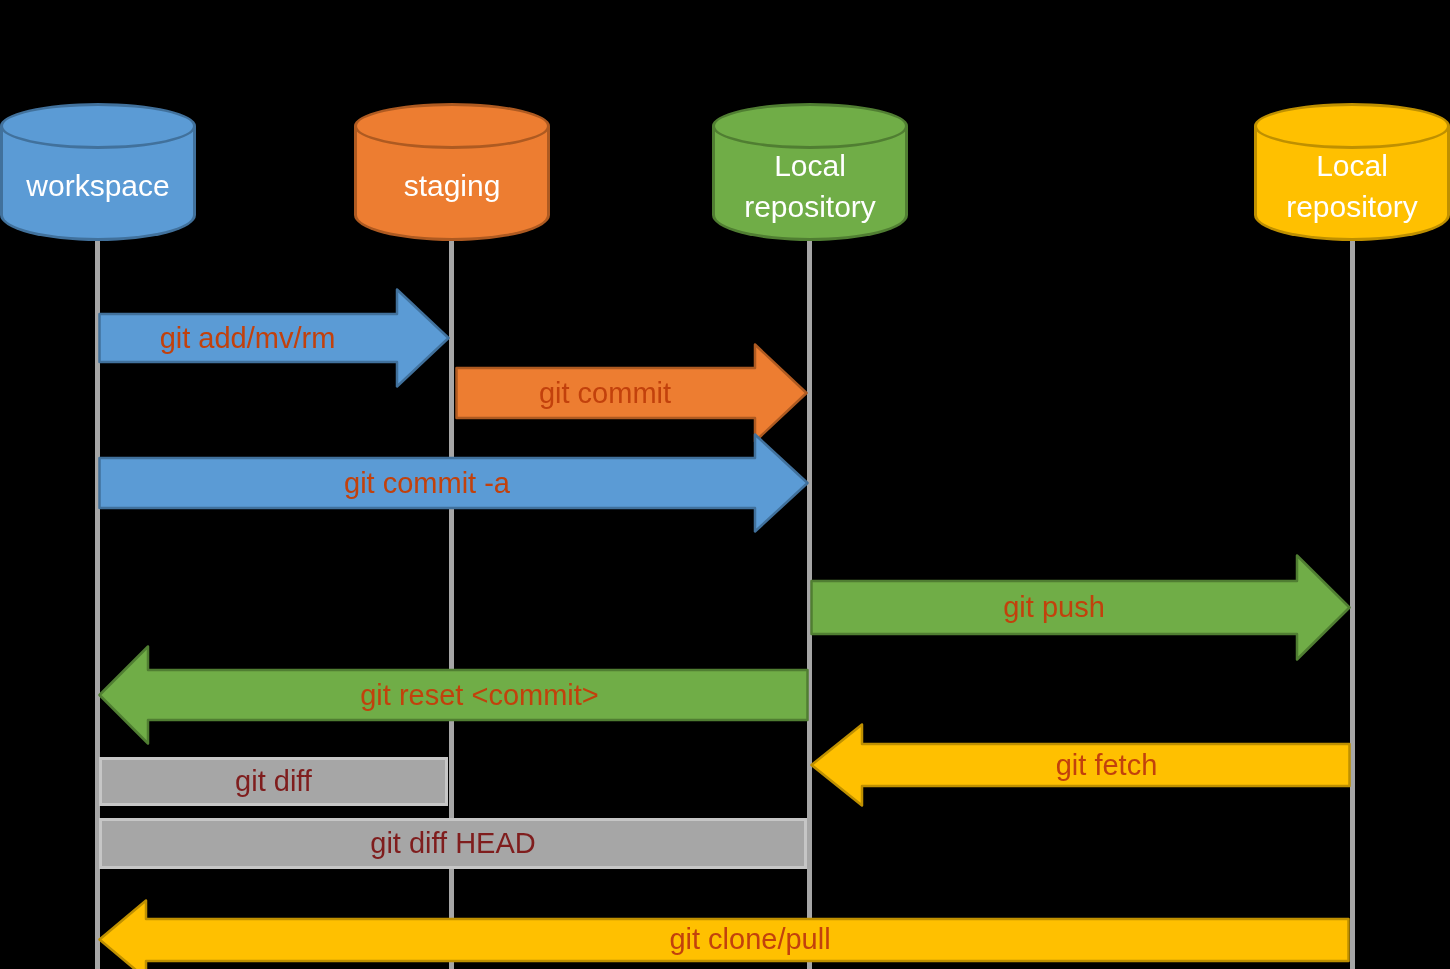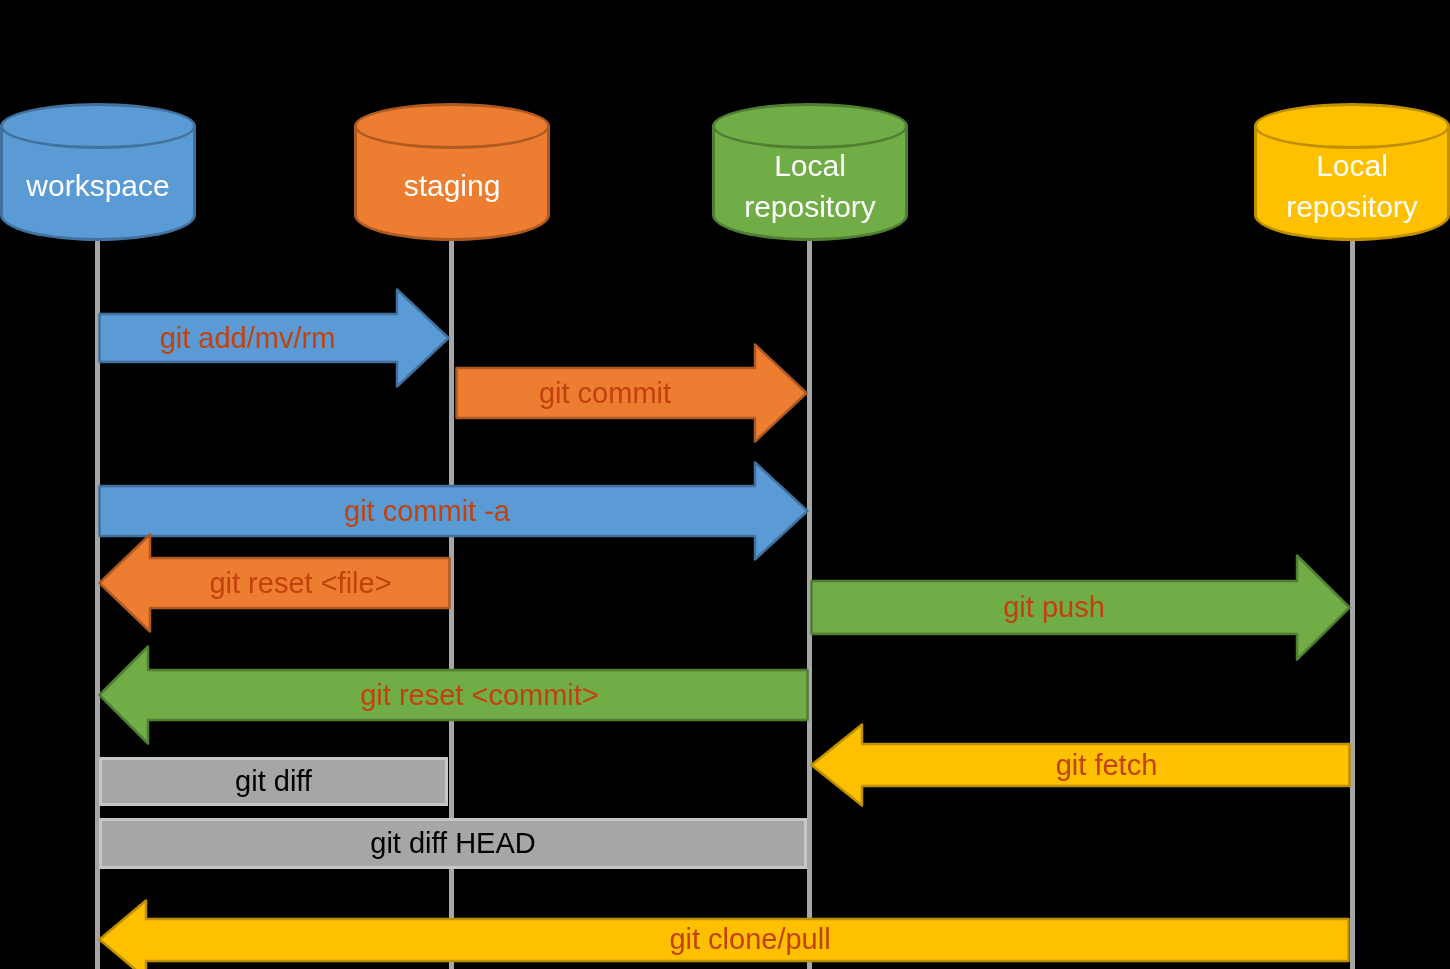--- a/index.html
+++ b/index.html
@@ -46,32 +46,32 @@
   .arrow svg { position:absolute; left:0; top:0; display:block; }
   .arrow-label {
     position:absolute; inset:0; display:flex; align-items:center; justify-content:center;
     color:#c2410c; font-size:29px; white-space:nowrap;
   }
   .arrow-label.pad-r { padding-right:53px; }
   .arrow-label.pad-l { padding-left:52px; }
 
   .a1 { left:98px;  top:265px; width:352px;  height:100px; }
   .a2 { left:455px; top:320px; width:353px;  height:100px; }
-  .a3 { left:98px;  top:438px; width:711px;  height:100px; }
+  .a3 { left:98px;  top:410px; width:711px;  height:100px; }
   .a4 { left:98px;  top:510px; width:353px;  height:100px; }
   .a5 { left:810px; top:531px; width:541px;  height:107px; }
   .a6 { left:98px;  top:622px; width:711px;  height:100px; }
   .a7 { left:810px; top:700px; width:541px;  height:84px;  }
   .a8 { left:98px;  top:876px; width:1252px; height:81px;  }
 
   
   .bar {
     position:absolute; z-index:3; background:#A6A6A6; border:3px solid #C6C6C6;
     box-sizing:border-box; display:flex; align-items:center; justify-content:center;
-    color:#000000; font-size:29px; white-space:nowrap;
+    color:#7f1d1d; font-size:29px; white-space:nowrap;
   }
   .b1 { left:99px; top:734px; width:349px; height:49px; }
   .b2 { left:99px; top:795px; width:708px; height:51px; }
 </style>
 </head>
 <body>
 
 <div class="canvas">
 
   <div class="lifeline ll-workspace"></div>
@@ -114,26 +114,20 @@
     <div class="arrow-label pad-r">git commit</div>
   </div>
 
   <div class="arrow a3">
     <svg width="711" height="100" viewBox="0 0 711 100">
       <polygon points="1.5,25 657,25 657,1.5 709.5,50 657,98.5 657,75 1.5,75" fill="#5B9BD5" stroke="#41719C" stroke-width="2.5" stroke-linejoin="round"></polygon>
     </svg>
     <div class="arrow-label pad-r">git commit -a</div>
   </div>
 
-  <div class="arrow a4">
-    <svg width="353" height="100" viewBox="0 0 353 100">
-      <polygon points="351.5,25 52,25 52,1.5 1.5,50 52,98.5 52,75 351.5,75" fill="#ED7D31" stroke="#AE5A21" stroke-width="2.5" stroke-linejoin="round"></polygon>
-    </svg>
-    <div class="arrow-label pad-l">git reset &lt;file&gt;</div>
-  </div>
 
   <div class="arrow a5">
     <svg width="541" height="107" viewBox="0 0 541 107">
       <polygon points="1.5,27 487,27 487,1.5 539.5,53.5 487,105.5 487,80 1.5,80" fill="#70AD47" stroke="#507E32" stroke-width="2.5" stroke-linejoin="round"></polygon>
     </svg>
     <div class="arrow-label pad-r">git push</div>
   </div>
 
   <div class="arrow a6">
     <svg width="711" height="100" viewBox="0 0 711 100">

